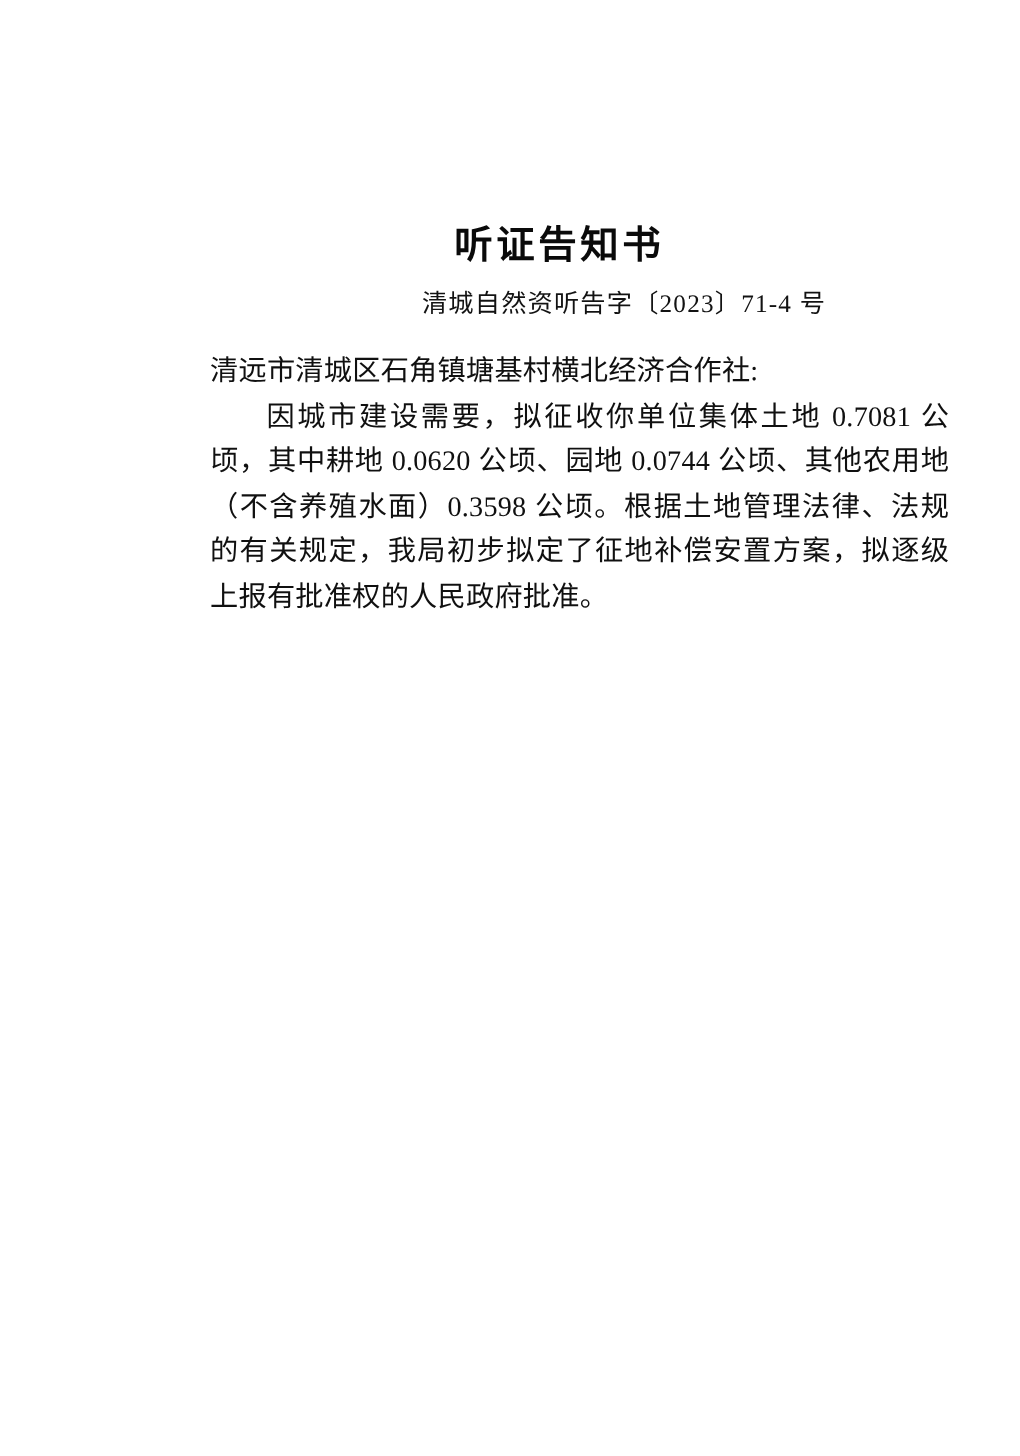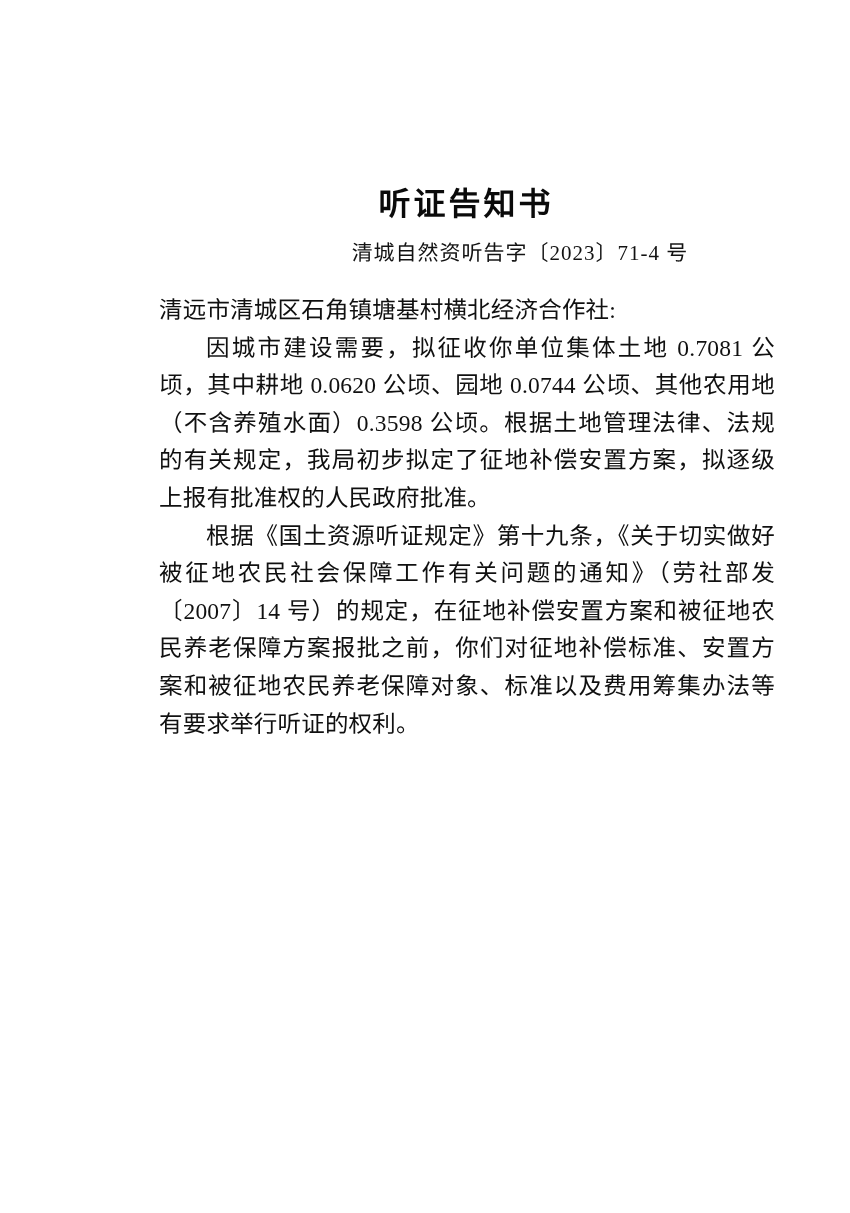--- a/index.html
+++ b/index.html
@@ -52,21 +52,21 @@
     font-size: 21px;
     line-height: 30px;
     letter-spacing: 1px;
     color: #121212;
   }
 
   
   .body-block {
     position: absolute;
     top: 292px;
-    left: 118px;
+    left: 134px;
     width: 616px;
     font-family: "Liberation Serif", "DejaVu Serif", serif;
     font-size: 23.5px;
     line-height: 37.6px;
     color: #101010;
     text-align: justify;
     text-justify: inter-character;
   }
 
   .addressee {
@@ -95,17 +95,16 @@
 
   <div class="doc-number">清城自然资听告字〔2023〕71-4 号</div>
 
   <div class="body-block">
 
     <p class="addressee">清远市清城区石角镇塘基村横北经济合作社:</p>
 
     <p class="para">因城市建设需要，拟征收你单位集体土地 0.7081 公顷，其中耕地 0.0620 公顷、园地 0.0744 公顷、其他农用地（不含养殖水面）0.3598 公顷。根据土地管理法律、法规的有关规定，我局初步拟定了征地补偿安置方案，拟逐级上报有批准权的人民政府批准。</p>
 
 
-    <p class="para">根据《国土资源听证规定》第十九条，《关于切实做好被征地农民社会保障工作有关问题的通知》（劳社部发〔2007〕14 号）的规定，在征地补偿安置方案和被征地农民养老保障方案报批之前，你们对征地补偿标准、安置方案和被征地农民养老保障对象、标准以及费用筹集办法等有要求举行听证的权利。</p>
 
   </div>
 
 </div>
 
 </body></html>

